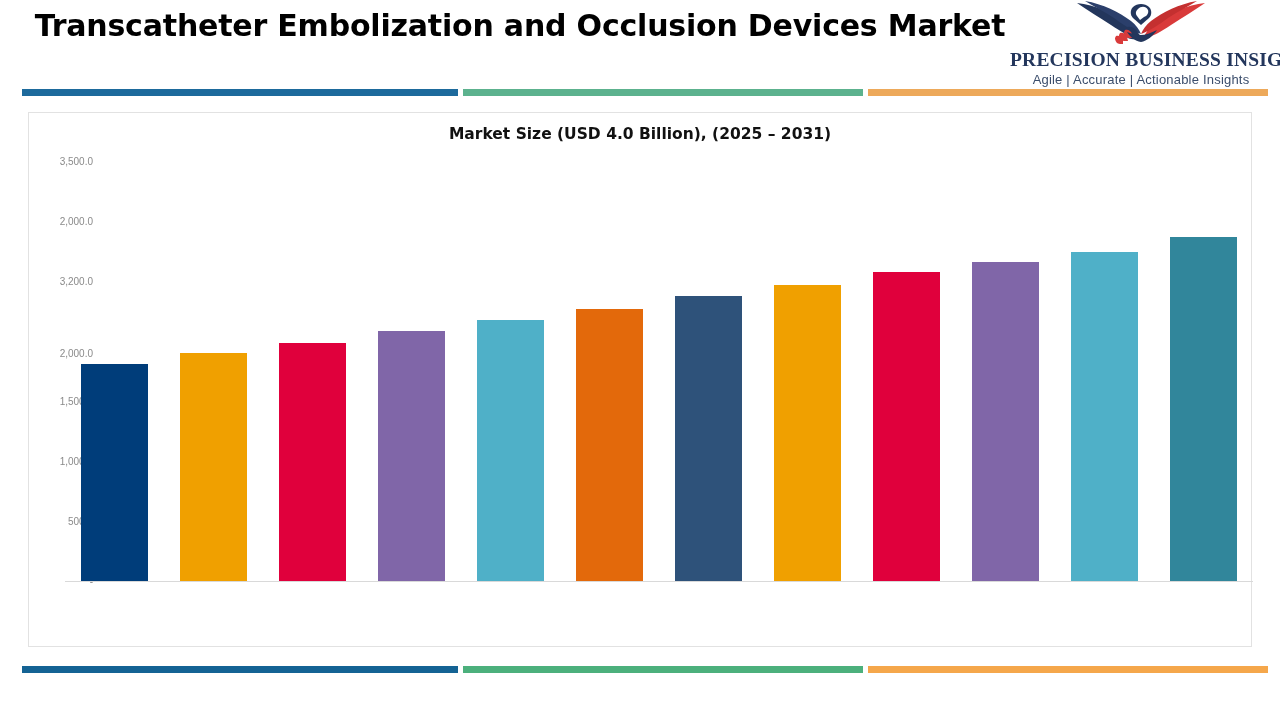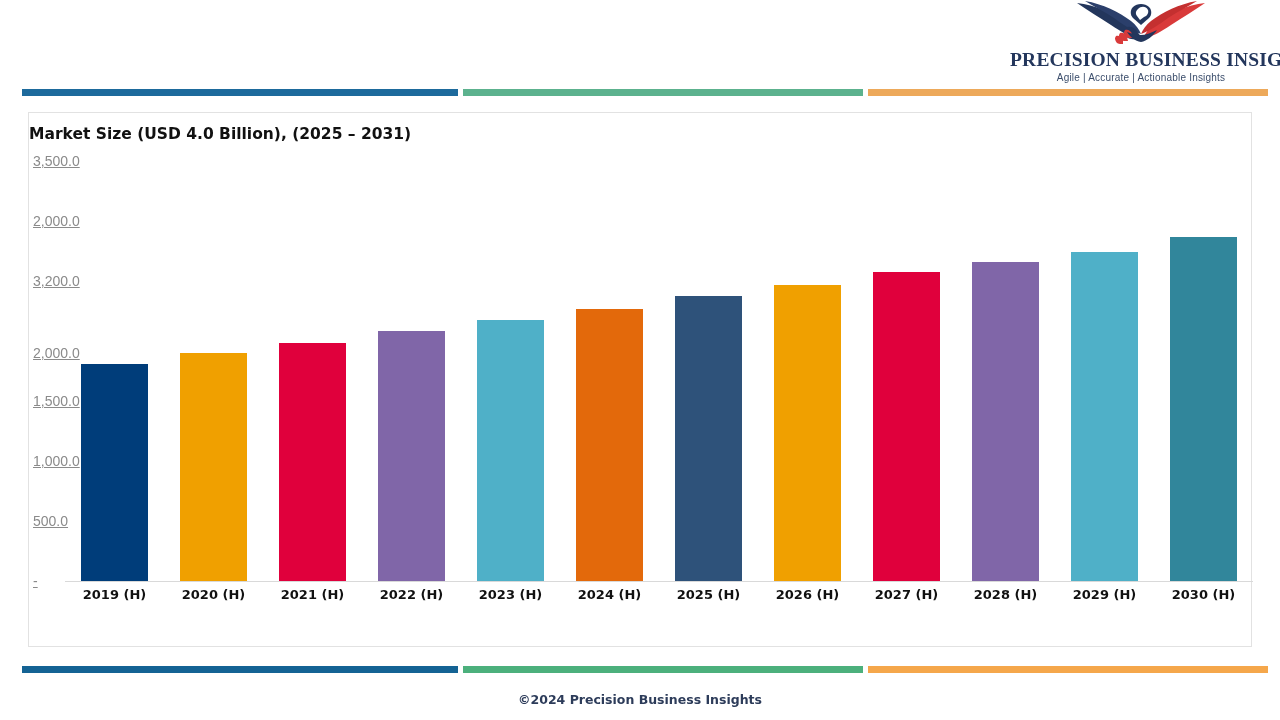--- a/index.html
+++ b/index.html
@@ -68,21 +68,21 @@
     letter-spacing: 0.2px;
     color: #23365c;
     white-space: nowrap;
   }
   .logo-tag {
     position: absolute;
     left: 0; right: 0;
     top: 72px;
     text-align: center;
     font-family: "Liberation Sans", sans-serif;
-    font-size: 10px;
+    font-size: 13px;
     color: #3b4d6b;
     letter-spacing: 0.2px;
     white-space: nowrap;
   }
 
   
   .divider {
     position: absolute;
     left: 0;
     width: 1280px;
@@ -105,46 +105,46 @@
     height: 535px;
     border: 1px solid #e2e2e2;
     background: #ffffff;
     box-sizing: border-box;
   }
 
   .chart-title {
     position: absolute;
     left: 0; right: 0;
     top: 12px;
-    text-align: left;
+    text-align: center;
     font-family: "DejaVu Sans", sans-serif;
     font-weight: bold;
     font-size: 15.5px;
     color: #111111;
   }
 
   
   .plot {
     position: absolute;
     left: 0;
     top: 0;
     width: 1224px;
     height: 535px;
   }
 
   .ytick {
     position: absolute;
     left: 4px;
     width: 60px;
-    font-size: 14px;
+    text-align: right;
+    font-size: 10px;
     color: #8a8a8a;
     font-family: "Liberation Sans", sans-serif;
     transform: translateY(-50%);
     white-space: nowrap;
-    text-decoration: underline;
   }
 
   .axis-line {
     position: absolute;
     left: 36px;
     top: 468px;
     width: 1188px;
     height: 1px;
     background: #d9d9d9;
   }
@@ -201,20 +201,21 @@
     font-size: 12.5px;
     color: #2d3c5a;
   }
 </style>
 </head>
 <body>
 
 <div id="page">
 
   <div class="header">
+    <div class="page-title">Transcatheter Embolization and Occlusion Devices Market</div>
 
     <div class="logo">
       <div class="logo-mark">
         <svg viewBox="0 0 132 46" width="132" height="46" xmlns="http://www.w3.org/2000/svg">
           <path d="M2 2 C20 4 38 12 52 22 C58 27 62 32 64 38 C56 36 46 31 36 24 C24 16 12 9 2 2 Z" fill="#23365c"></path>
           <path d="M10 0 C28 3 44 11 56 20 C61 24 64 28 66 33 C58 30 48 24 39 17 C28 10 18 5 10 0 Z" fill="#2b3f6b"></path>
           <path d="M130 2 C112 4 94 12 80 22 C74 27 70 32 68 38 C76 36 86 31 96 24 C108 16 120 9 130 2 Z" fill="#d93a3a"></path>
           <path d="M122 0 C104 3 88 11 76 20 C71 24 68 28 66 33 C74 30 84 24 93 17 C104 10 114 5 122 0 Z" fill="#c43030"></path>
           <path d="M58 6 C62 2 70 2 74 6 C77 9 77 14 74 17 L66 24 L58 17 C55 14 55 9 58 6 Z" fill="#23365c"></path>
           <path d="M63 8 C66 5 71 5 73 9 C74 12 72 15 69 16 L65 19 L62 15 C60 12 61 10 63 8 Z" fill="#ffffff"></path>
@@ -282,38 +283,23 @@
           <div class="bar-slot" style="left: 891px;">
             <div class="bar" style="height: 318.96px; background: rgb(128, 102, 168);"></div>
           </div>
           <div class="bar-slot" style="left: 990px;">
             <div class="bar" style="height: 329.04px; background: rgb(79, 176, 200);"></div>
           </div>
           <div class="bar-slot" style="left: 1089px;">
             <div class="bar" style="height: 344.04px; background: rgb(49, 134, 155);"></div>
           </div>
         </div>
-      <div class="xlabels" id="xlabels">
-          <div class="xlabel" style="left: 0px;">2019 (H)</div>
-          <div class="xlabel" style="left: 99px;">2020 (H)</div>
-          <div class="xlabel" style="left: 198px;">2021 (H)</div>
-          <div class="xlabel" style="left: 297px;">2022 (H)</div>
-          <div class="xlabel" style="left: 396px;">2023 (H)</div>
-          <div class="xlabel" style="left: 495px;">2024 (H)</div>
-          <div class="xlabel" style="left: 594px;">2025 (H)</div>
-          <div class="xlabel" style="left: 693px;">2026 (H)</div>
-          <div class="xlabel" style="left: 792px;">2027 (H)</div>
-          <div class="xlabel" style="left: 891px;">2028 (H)</div>
-          <div class="xlabel" style="left: 990px;">2029 (H)</div>
-          <div class="xlabel" style="left: 1089px;">2030 (H)</div>
-        </div>
     </div>
   </div>
 
   <div class="divider bottom">
     <div class="seg s1" style="background: rgb(20, 99, 148);"></div>
     <div class="seg s2" style="background: rgb(76, 176, 124);"></div>
     <div class="seg s3" style="background: rgb(245, 167, 75);"></div>
   </div>
 
-  <div class="footer">©2024 Precision Business Insights</div>
 
 </div>
 
 </body></html>

